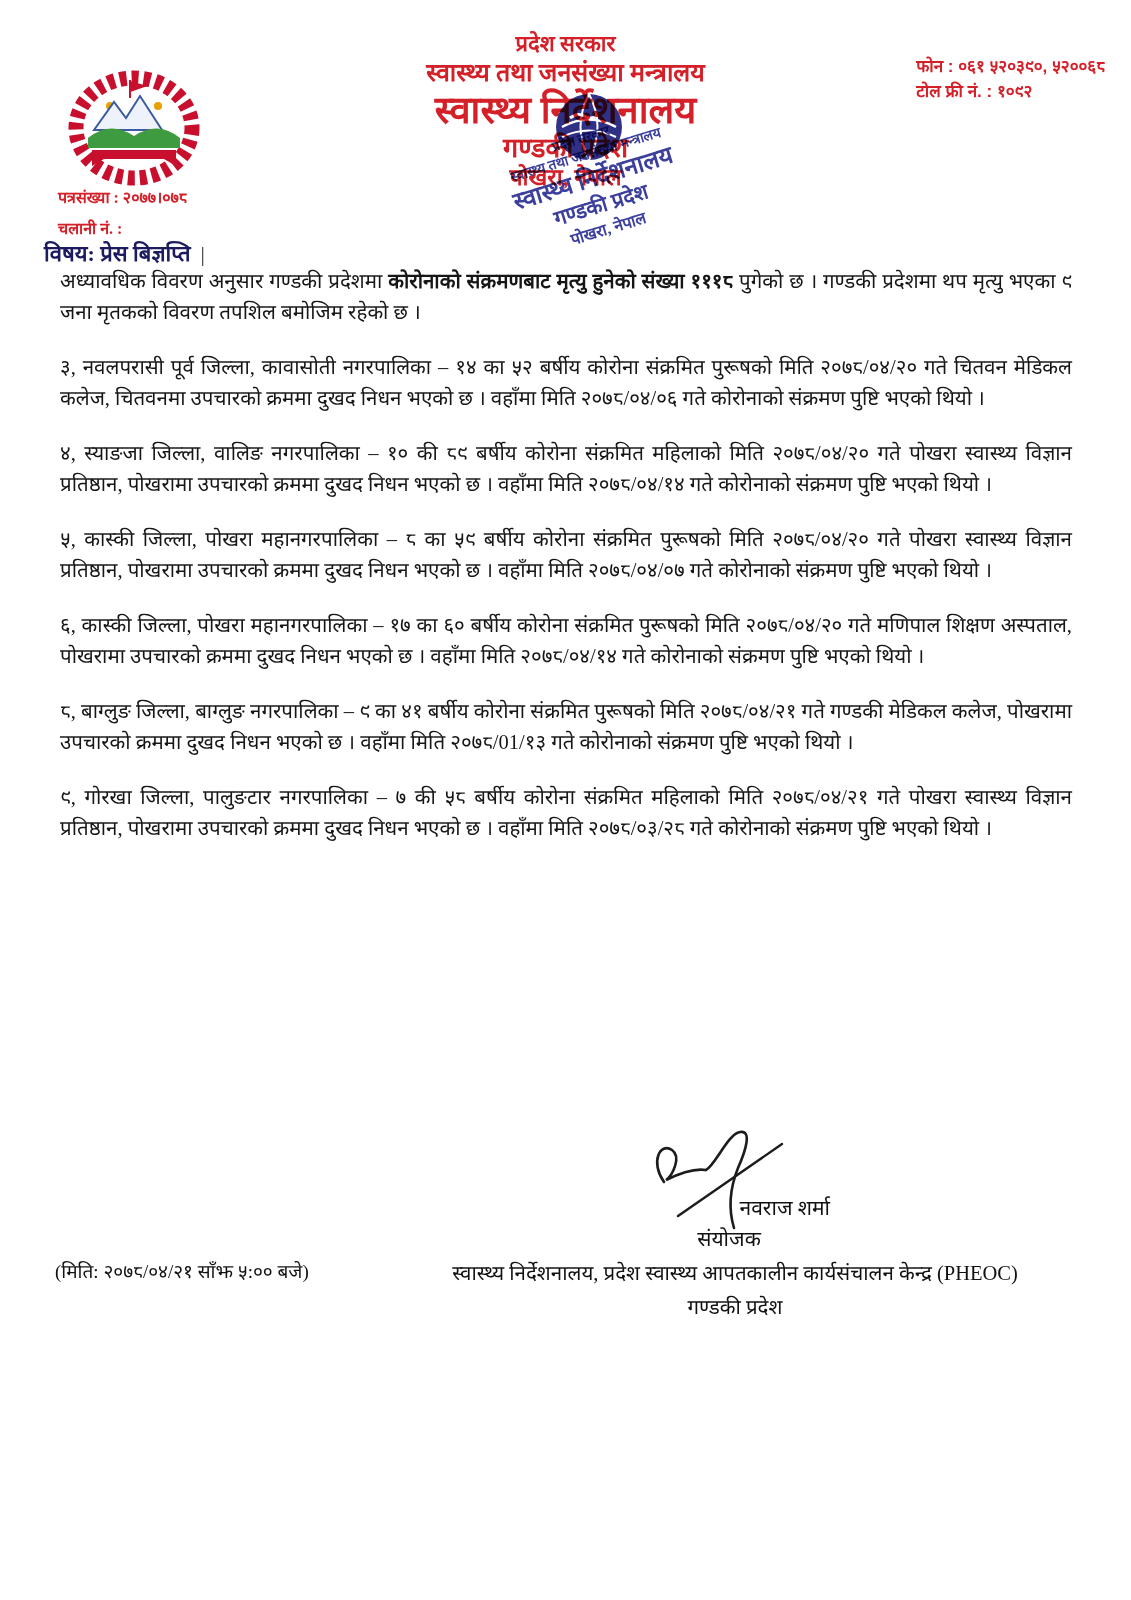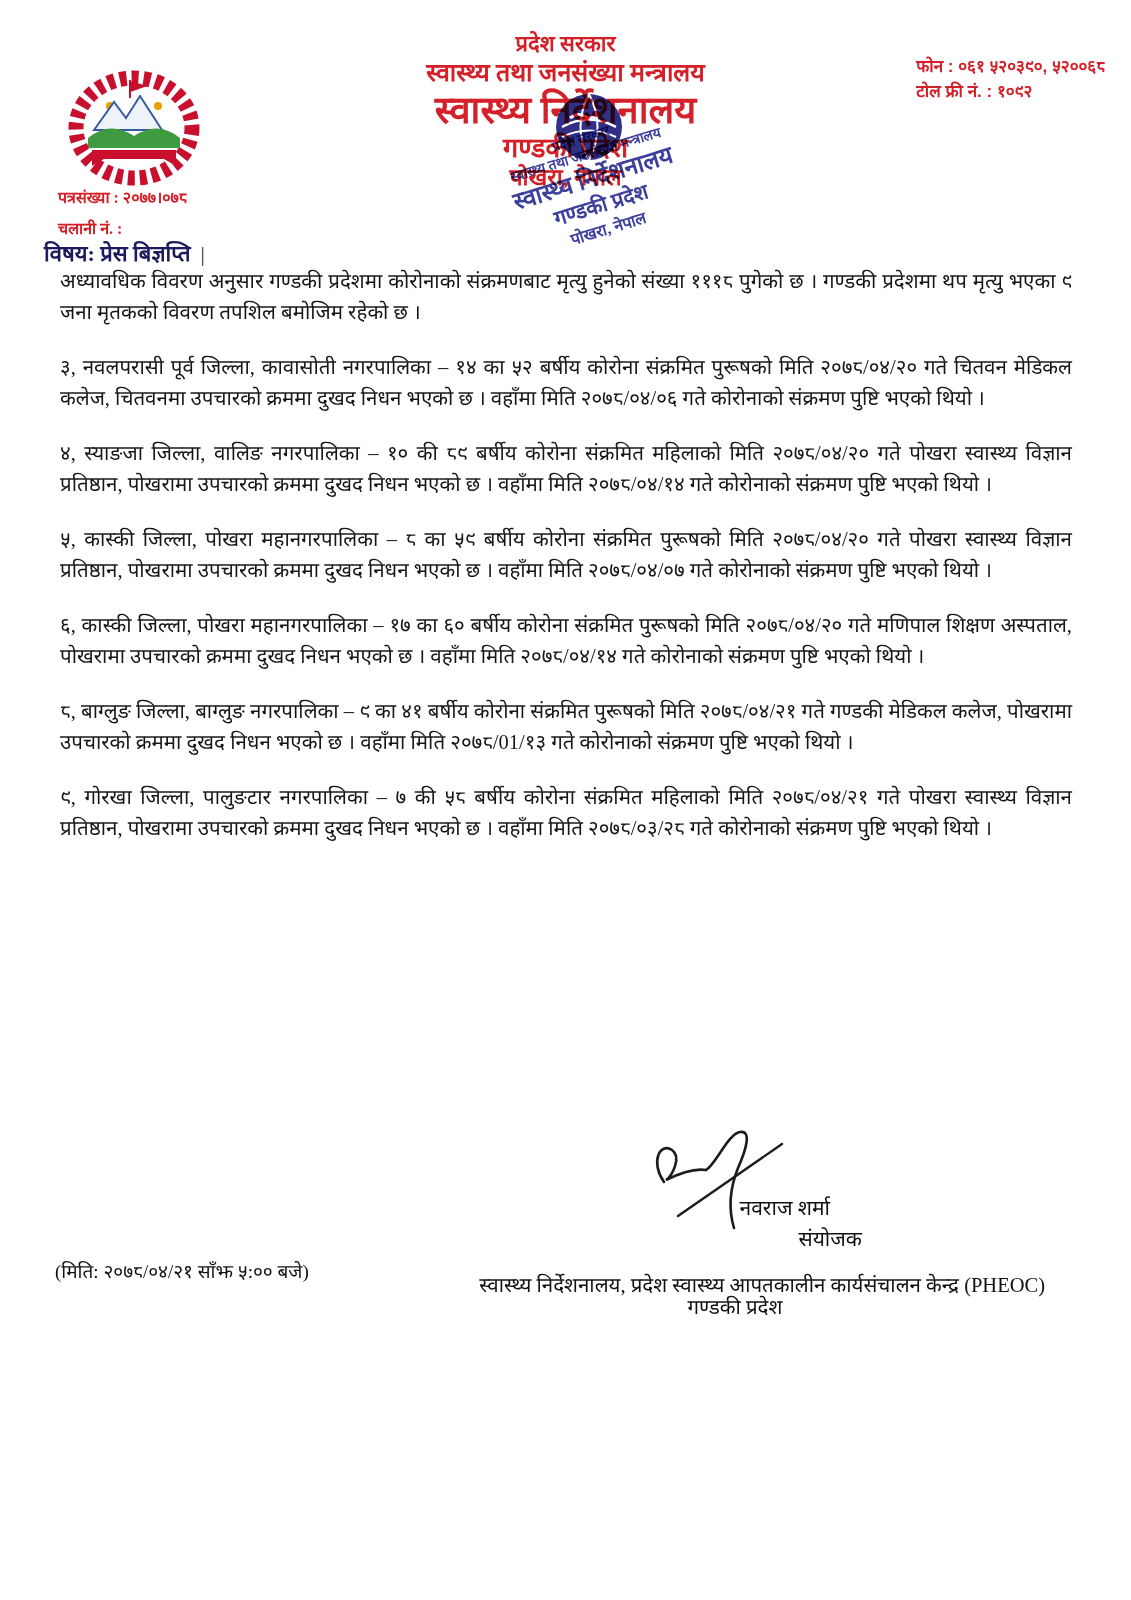--- a/index.html
+++ b/index.html
@@ -49,28 +49,28 @@
     position:absolute;top:237px;left:0;width:100%;text-align:left;
     font-weight:bold;font-size:22px;color:#1b1b5e;margin-left:44px;
   }
   .subject .pipe{font-weight:normal;color:#333;padding-left:10px;}
   
   .body-text{
     position:absolute;left:60px;top:266px;width:1012px;
     font-size:20.5px;line-height:31px;text-align:justify;color:#161616;
   }
   .body-text p{margin:0 0 24px 0;}
-  .body-text .b{font-weight:normal;}
+  .body-text .b{font-weight:bold;}
   
   .sig-img{position:absolute;left:642px;top:1124px;width:170px;height:108px;}
   .sig-name{position:absolute;left:620px;top:1193px;width:210px;text-align:right;font-size:21px;}
-  .sig-title{position:absolute;left:652px;top:1224px;width:210px;text-align:right;font-size:21px;}
+  .sig-title{position:absolute;left:624px;top:1224px;width:210px;text-align:center;font-size:21px;}
   
   .footer-date{position:absolute;left:55px;top:1258px;font-size:19px;}
-  .footer-org{position:absolute;left:425px;top:1258px;width:620px;text-align:right;font-size:20.5px;margin-top:12px;}
+  .footer-org{position:absolute;left:425px;top:1258px;width:620px;text-align:center;font-size:20.5px;}
   .footer-province{position:absolute;left:425px;top:1292px;width:620px;text-align:center;font-size:20.5px;}
 </style>
 </head>
 <body>
 
 <div class="contact">
   <div>फोन : ०६१ ५२०३९०, ५२००६८</div>
   <div>टोल फ्री नं. : १०९२</div>
 </div>
 

